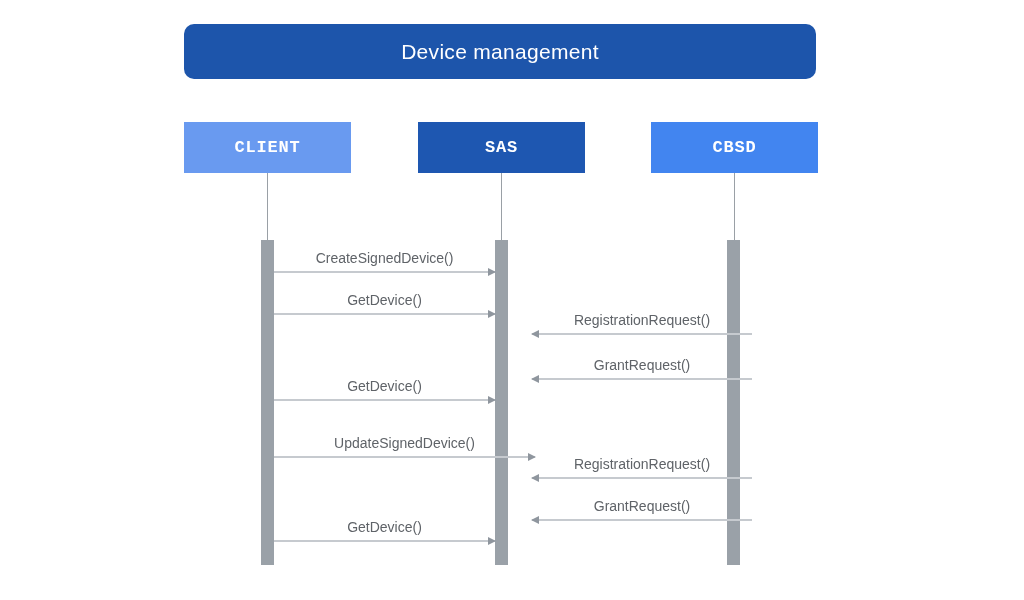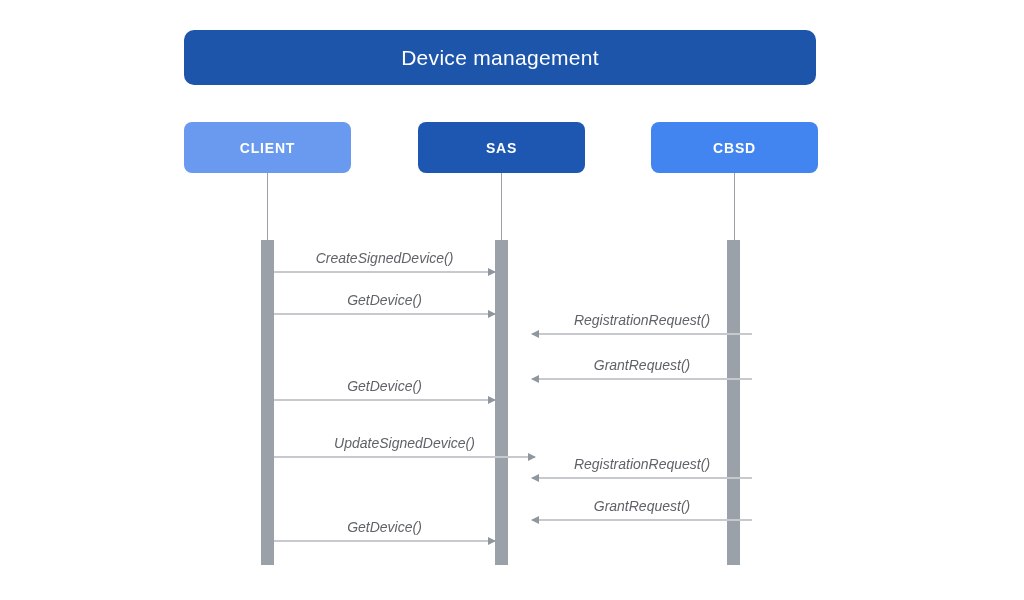--- a/index.html
+++ b/index.html
@@ -4,43 +4,43 @@
 <style>
   html,body{margin:0;padding:0;background:#ffffff;}
   .canvas{
     position:relative;width:1024px;height:600px;background:#ffffff;overflow:hidden;
     font-family:"Liberation Sans", sans-serif;
   }
   .title-bar{
     position:absolute;left:184px;top:24px;width:632px;height:55px;
     background:#1d55ab;border-radius:10px;
     display:flex;align-items:center;justify-content:center;
-    color:#ffffff;font-size:21px;font-weight:400;letter-spacing:0.3px;margin-top:6px;
+    color:#ffffff;font-size:21px;font-weight:400;letter-spacing:0.3px;
   }
   .actor{
-    position:absolute;top:122px;width:167px;height:51px;border-radius:8px;
+    position:absolute;top:122px;width:167px;height:51px;border-radius:0;
     display:flex;align-items:center;justify-content:center;
-    color:#ffffff;font-size:14px;font-weight:700;letter-spacing:0.8px;
+    color:#ffffff;font-size:17px;font-weight:700;letter-spacing:0.8px;font-family:Liberation Mono, monospace;
   }
   .actor.client{left:184px;background:#699af0;}
   .actor.sas{left:418px;background:#1e57b1;}
   .actor.cbsd{left:651px;background:#4285f0;}
   .lifeline{
     position:absolute;top:173px;height:67px;width:1px;background:#9aa0a6;
   }
   .lifeline.l1{left:267px;}
   .lifeline.l2{left:501px;}
   .lifeline.l3{left:734px;}
   .activation{
     position:absolute;top:240px;height:325px;width:13px;background:#9aa1a8;
   }
   .activation.a1{left:261px;}
   .activation.a2{left:495px;}
   .activation.a3{left:727px;}
-  .message{position:absolute;height:26px;font-style:italic;}
+  .message{position:absolute;height:26px;}
   .message.from-client{left:274px;width:221px;}
   .message.from-cbsd{left:532px;width:220px;}
   .msg-label{
     position:absolute;left:0;top:0;width:100%;text-align:center;
     color:#5f6368;font-size:14px;line-height:16px;white-space:nowrap;
   }
   .msg-line{
     position:absolute;left:0;top:21px;width:100%;height:2px;background:#c6cacf;
   }
   .head{

